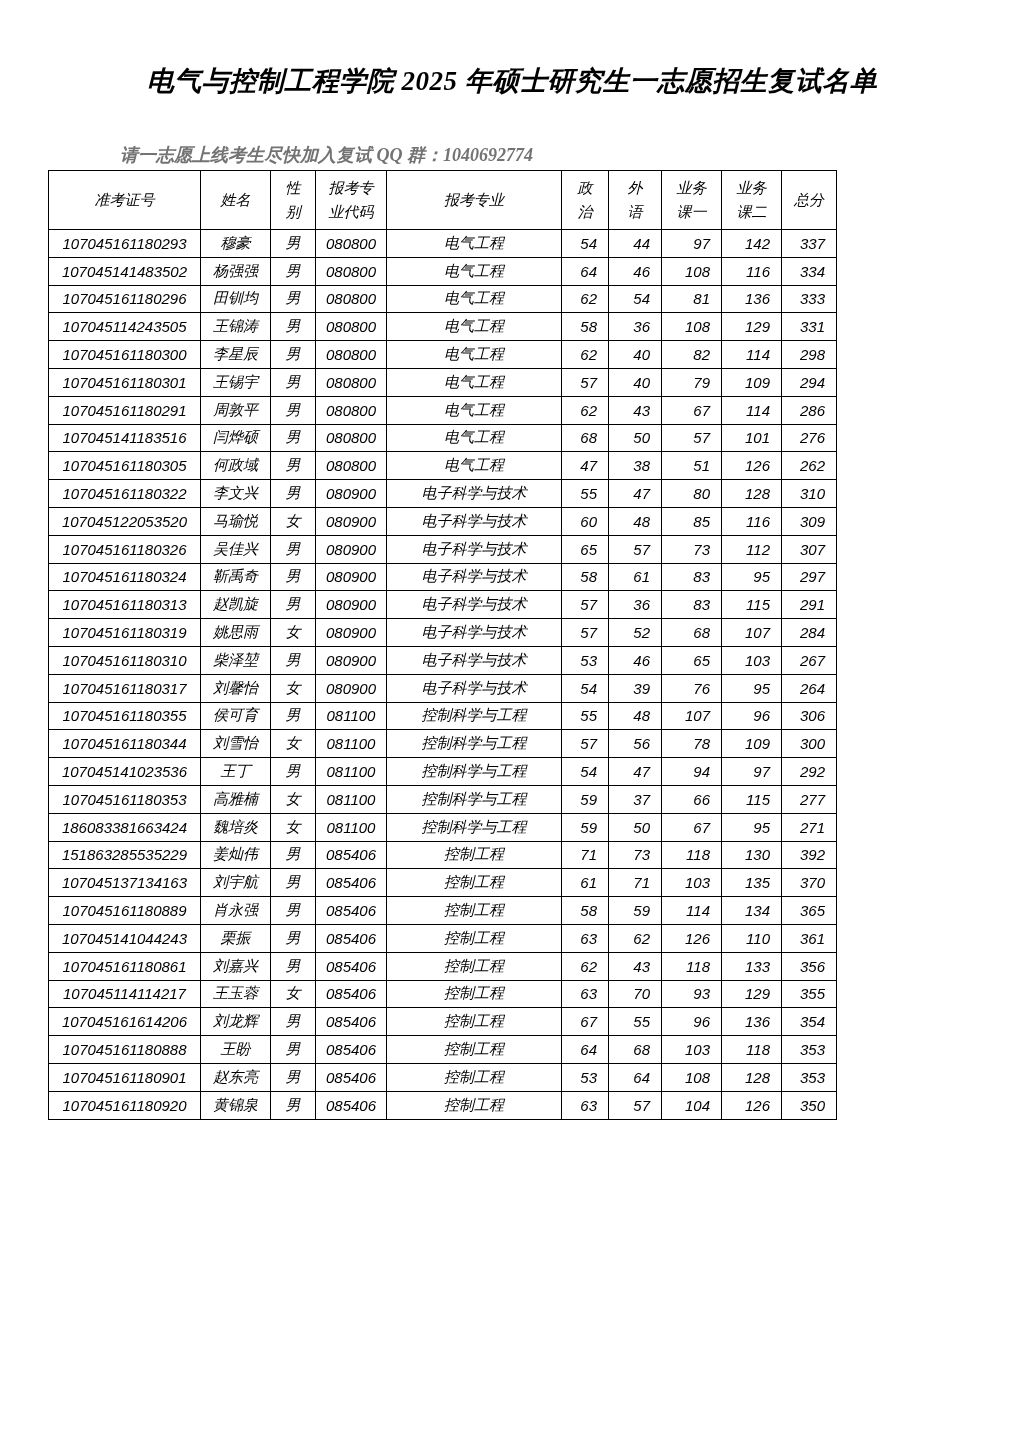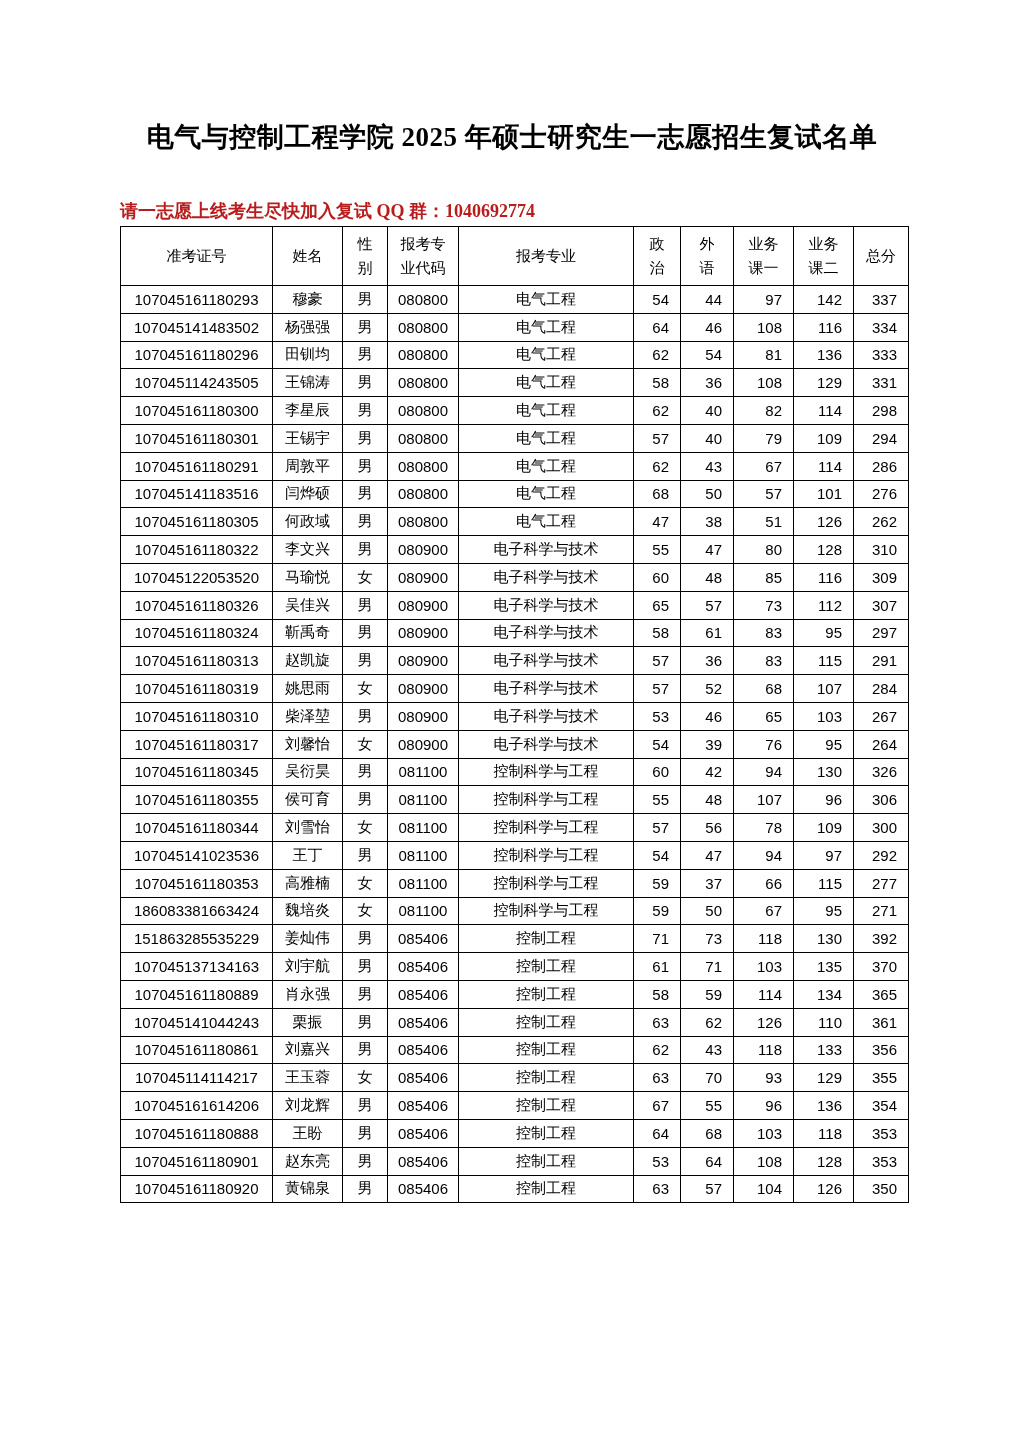--- a/index.html
+++ b/index.html
@@ -11,43 +11,44 @@
     width: 1024px;
     height: 1448px;
     overflow: hidden;
     color: #000000;
     font-family: "Liberation Sans", "DejaVu Sans", sans-serif;
   }
   .page {
     width: 1024px;
     height: 1448px;
     box-sizing: border-box;
-    padding-top: 120px;
+    padding-top: 64px;
     background: #ffffff;
+    font-style: italic;
   }
   .title {
     margin: 0;
     text-align: center;
     font-family: "Liberation Serif", "DejaVu Serif", serif;
     font-weight: bold;
     font-size: 27px;
     line-height: 34px;
     letter-spacing: 0.5px;
     color: #000000;
   }
   .notice {
     margin: 46px 0 4px 120px;
     font-family: "Liberation Serif", "DejaVu Serif", serif;
     font-weight: bold;
     font-size: 18px;
     line-height: 22px;
-    color: #b91c1c;
+    color: #737373;
   }
   table.roster {
-    margin-left: 120px;
+    margin-left: 48px;
     border-collapse: collapse;
     table-layout: fixed;
     width: 788px;
     font-size: 15px;
   }
   table.roster th, table.roster td {
     border: 1px solid #000000;
     overflow: hidden;
     box-sizing: border-box;
   }
@@ -308,32 +309,20 @@
           <td class="txt">女</td>
           <td class="txt">080900</td>
           <td class="txt">电子科学与技术</td>
           <td class="num">54</td>
           <td class="num">39</td>
           <td class="num">76</td>
           <td class="num">95</td>
           <td class="num">264</td>
         </tr>
         <tr>
-          <td class="txt">107045161180345</td>
-          <td class="txt">吴衍昊</td>
-          <td class="txt">男</td>
-          <td class="txt">081100</td>
-          <td class="txt">控制科学与工程</td>
-          <td class="num">60</td>
-          <td class="num">42</td>
-          <td class="num">94</td>
-          <td class="num">130</td>
-          <td class="num">326</td>
-        </tr>
-        <tr>
           <td class="txt">107045161180355</td>
           <td class="txt">侯可育</td>
           <td class="txt">男</td>
           <td class="txt">081100</td>
           <td class="txt">控制科学与工程</td>
           <td class="num">55</td>
           <td class="num">48</td>
           <td class="num">107</td>
           <td class="num">96</td>
           <td class="num">306</td>

